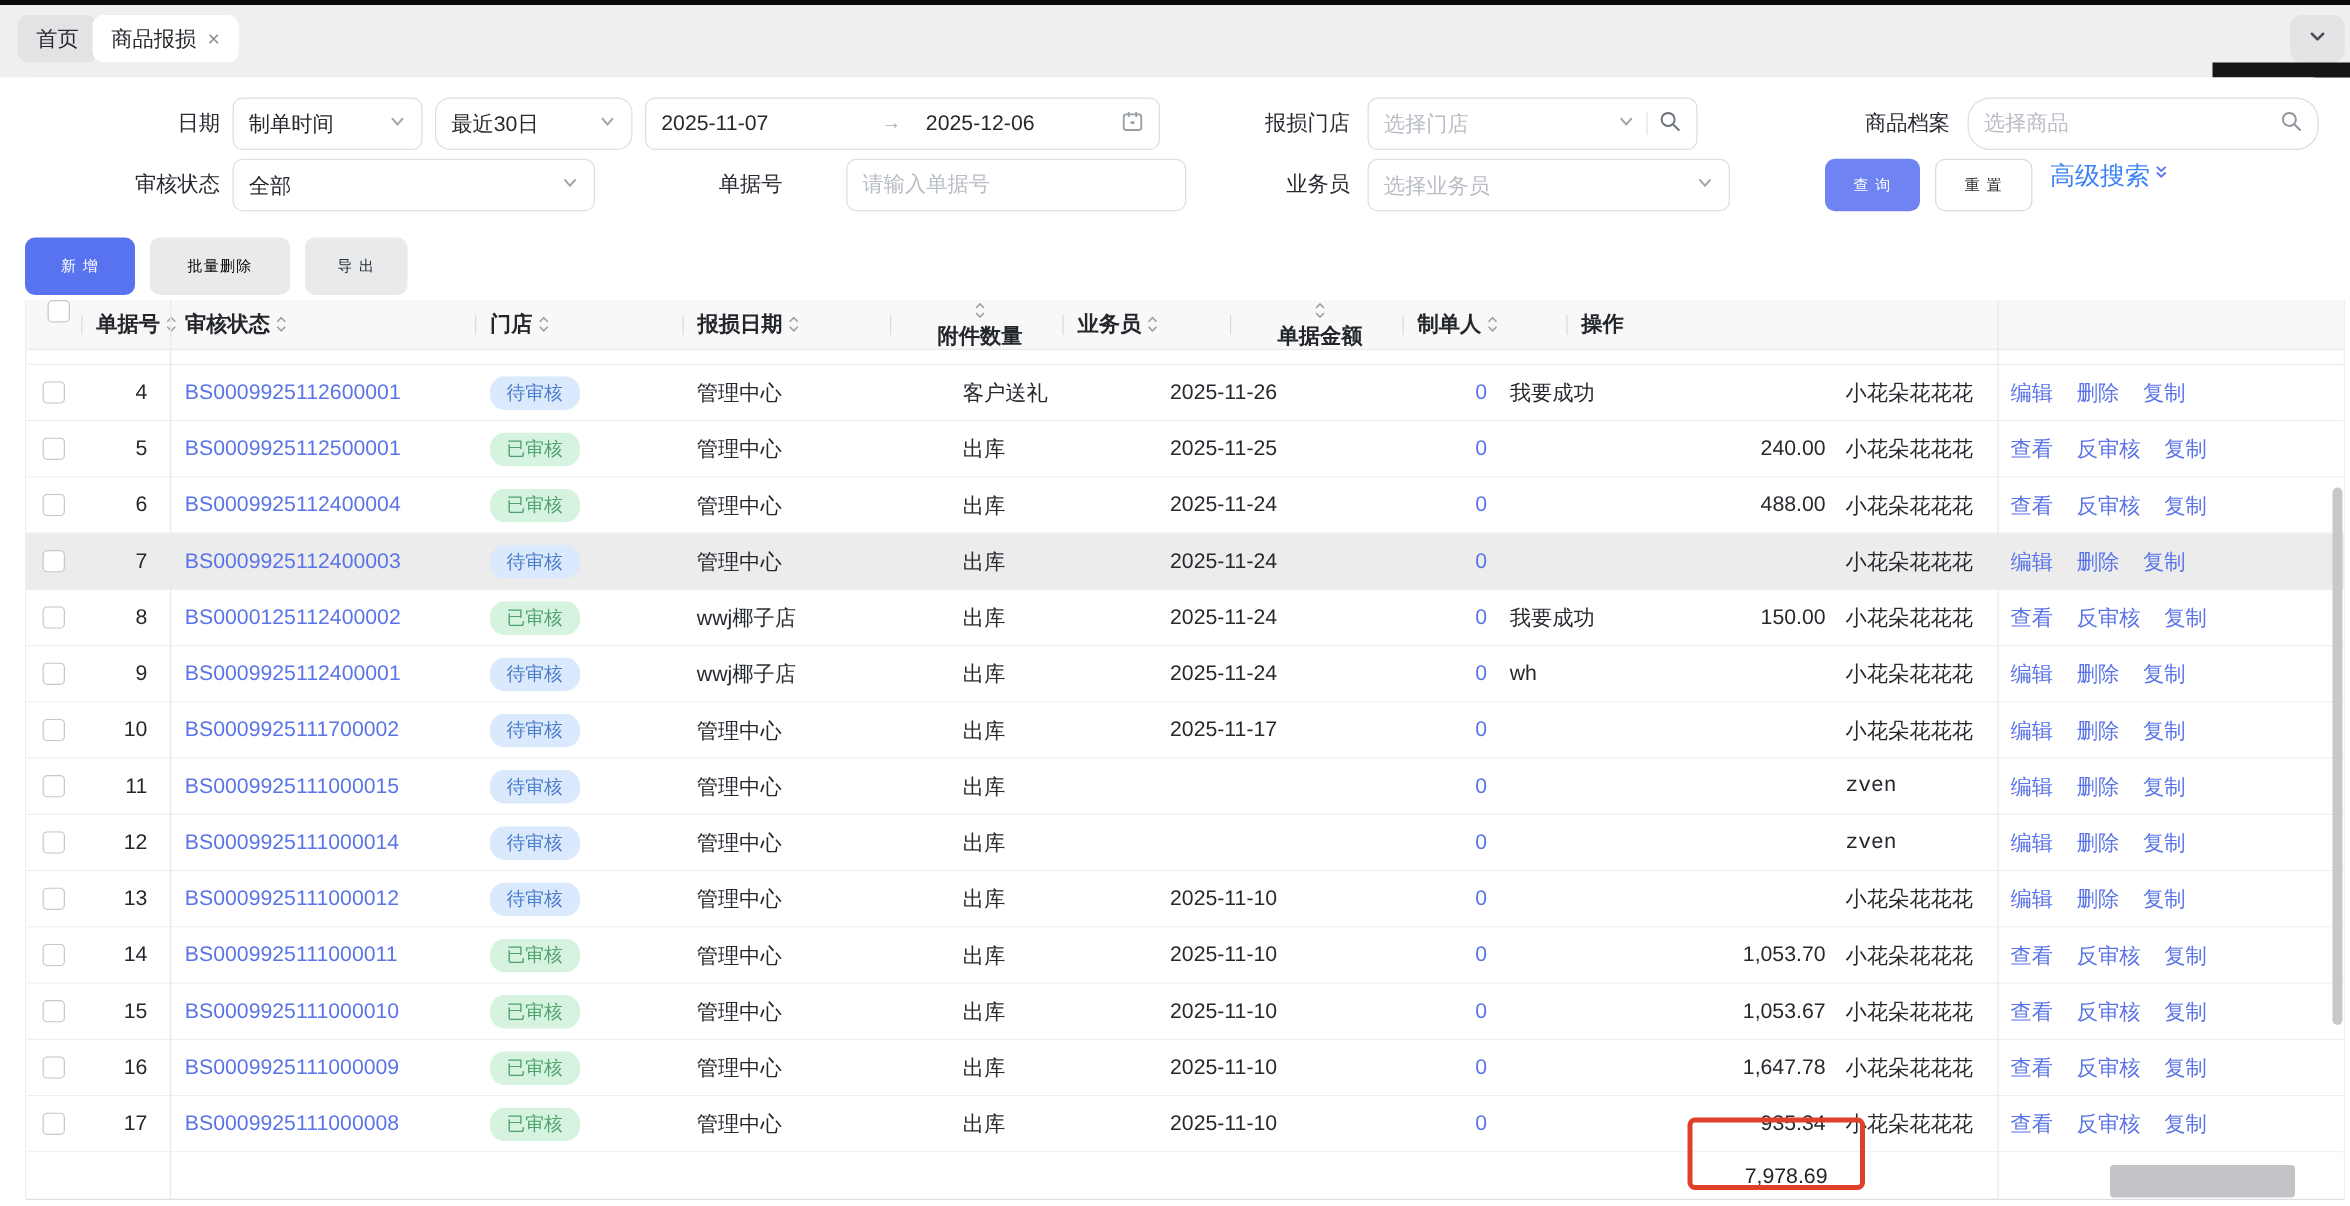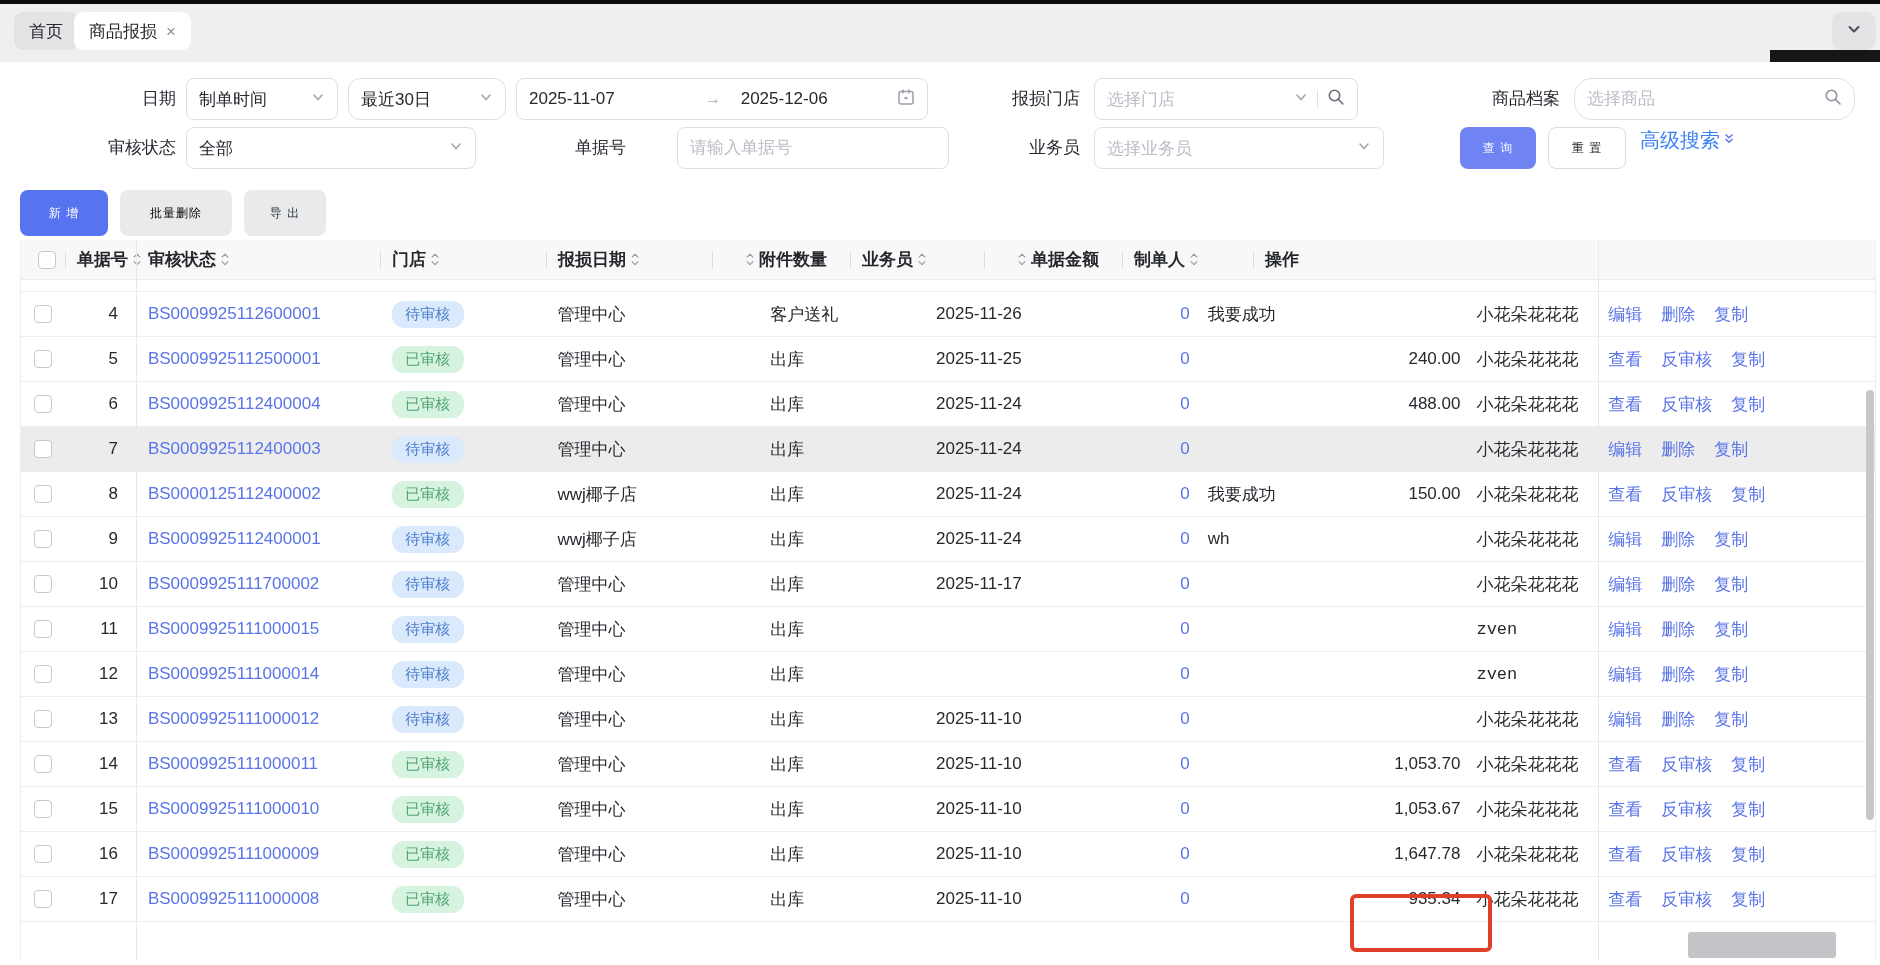--- a/index.html
+++ b/index.html
@@ -66,21 +66,21 @@
            border-left:1px solid #eceef0; border-right:1px solid #eceef0; }
   .vline { position:absolute; top:0; bottom:0; width:1px; background:#e7e9ec; z-index:5; }
   #vline-left  { left:115px; }
   #vline-right { left:1577px; }
 
   #thead { display:flex; height:40px; background:#f8f8f9; border-bottom:1px solid #e9ebee; }
   .th { position:relative; display:flex; align-items:center; font-size:17px; font-weight:700;
         color:#23262b; white-space:nowrap; padding-left:12px; }
   .th.tick::before { content:""; position:absolute; left:0; top:12px; width:1px; height:16px; background:#d9dbdf; }
   .th .caret { display:inline-flex; margin:0 4px; }
-  .th.right { justify-content:center; padding-right:6px; }
+  .th.right { justify-content:flex-start; padding-right:6px;flex-direction:column; }
 
   #spacer-row { height:12px; border-bottom:1px solid #edeef0; }
   .tr { display:flex; height:45px; align-items:center; border-bottom:1px solid #edeef0; background:#fff; }
   .tr.hl { background:#ececed; }
   .td { font-size:17px; color:#25292e; white-space:nowrap; overflow:hidden; padding-left:12px; }
   .c0{width:44px;} .c1{width:71px;} .c2{width:244px;} .c3{width:166px;} .c4{width:213px;}
   .c5{width:166px;} .c6{width:138px;} .c7{width:134px;} .c8{width:138px;} .c9{width:131px;}
   .c10{width:132px;font-family:Liberation Mono, monospace;} .c11{width:279px;}
   .td.c1 { text-align:right; padding-right:18px; padding-left:0; }
   .td.c7 { text-align:right; padding-right:6px; }
@@ -513,20 +513,23 @@
           <div class="td c4">管理中心</div>
           <div class="td c5">出库</div>
           <div class="td c6">2025-11-10</div>
           <div class="td c7"><a class="lnk">0</a></div>
           <div class="td c8"></div>
           <div class="td c9">935.34</div>
           <div class="td c10">小花朵花花花</div>
           <div class="td c11"><span class="op">查看</span><span class="op">反审核</span><span class="op">复制</span></div>
         </div>
       </div>
+    <div id="tfoot">
+      <div id="tfoot-amount">7,978.69</div>
+    </div>
     <div class="vline" id="vline-left"></div>
     <div class="vline" id="vline-right"></div>
   </div>
 
   <div id="red-box"></div>
   <div id="vscroll"></div>
   <div id="hscroll"></div>
 
 </div>
 

